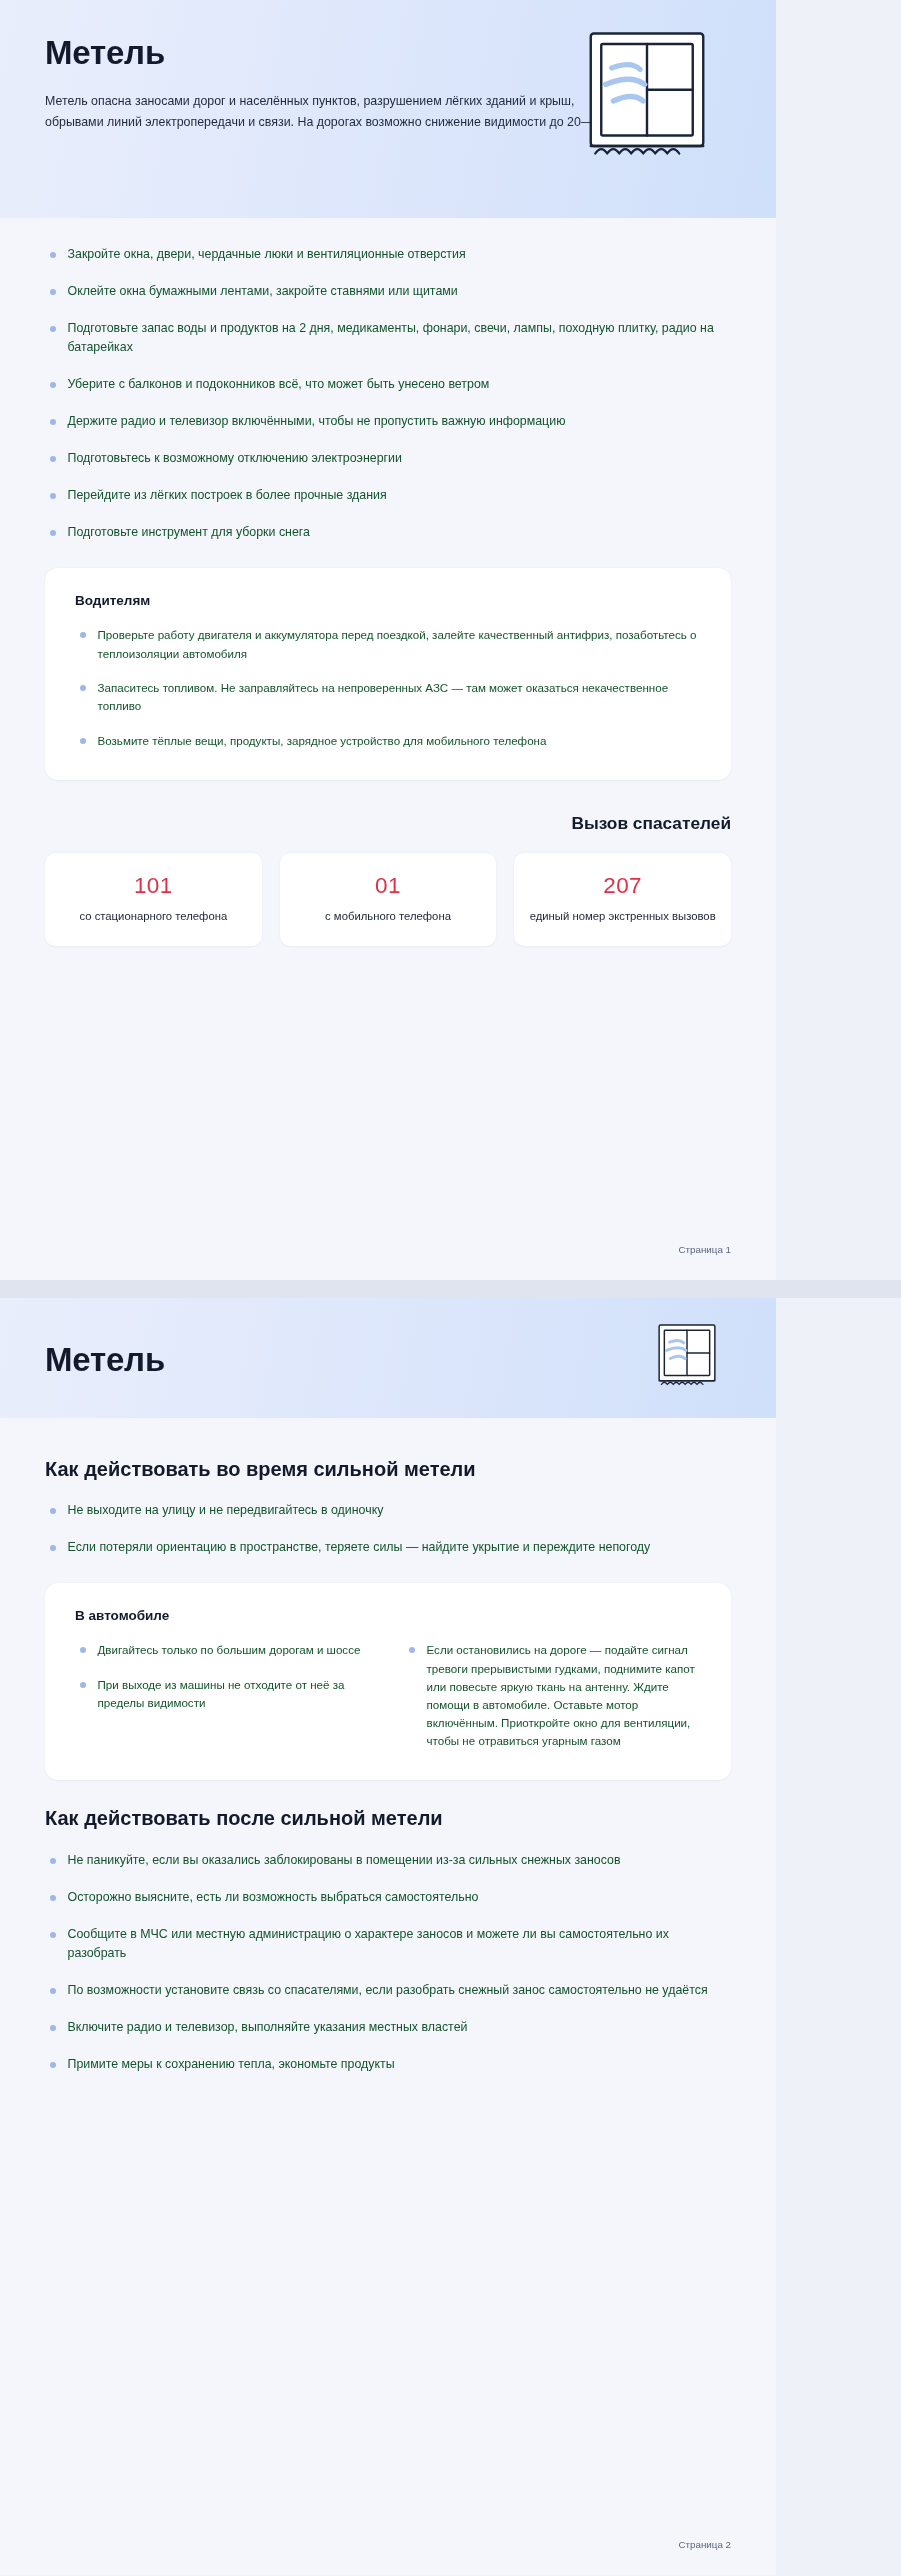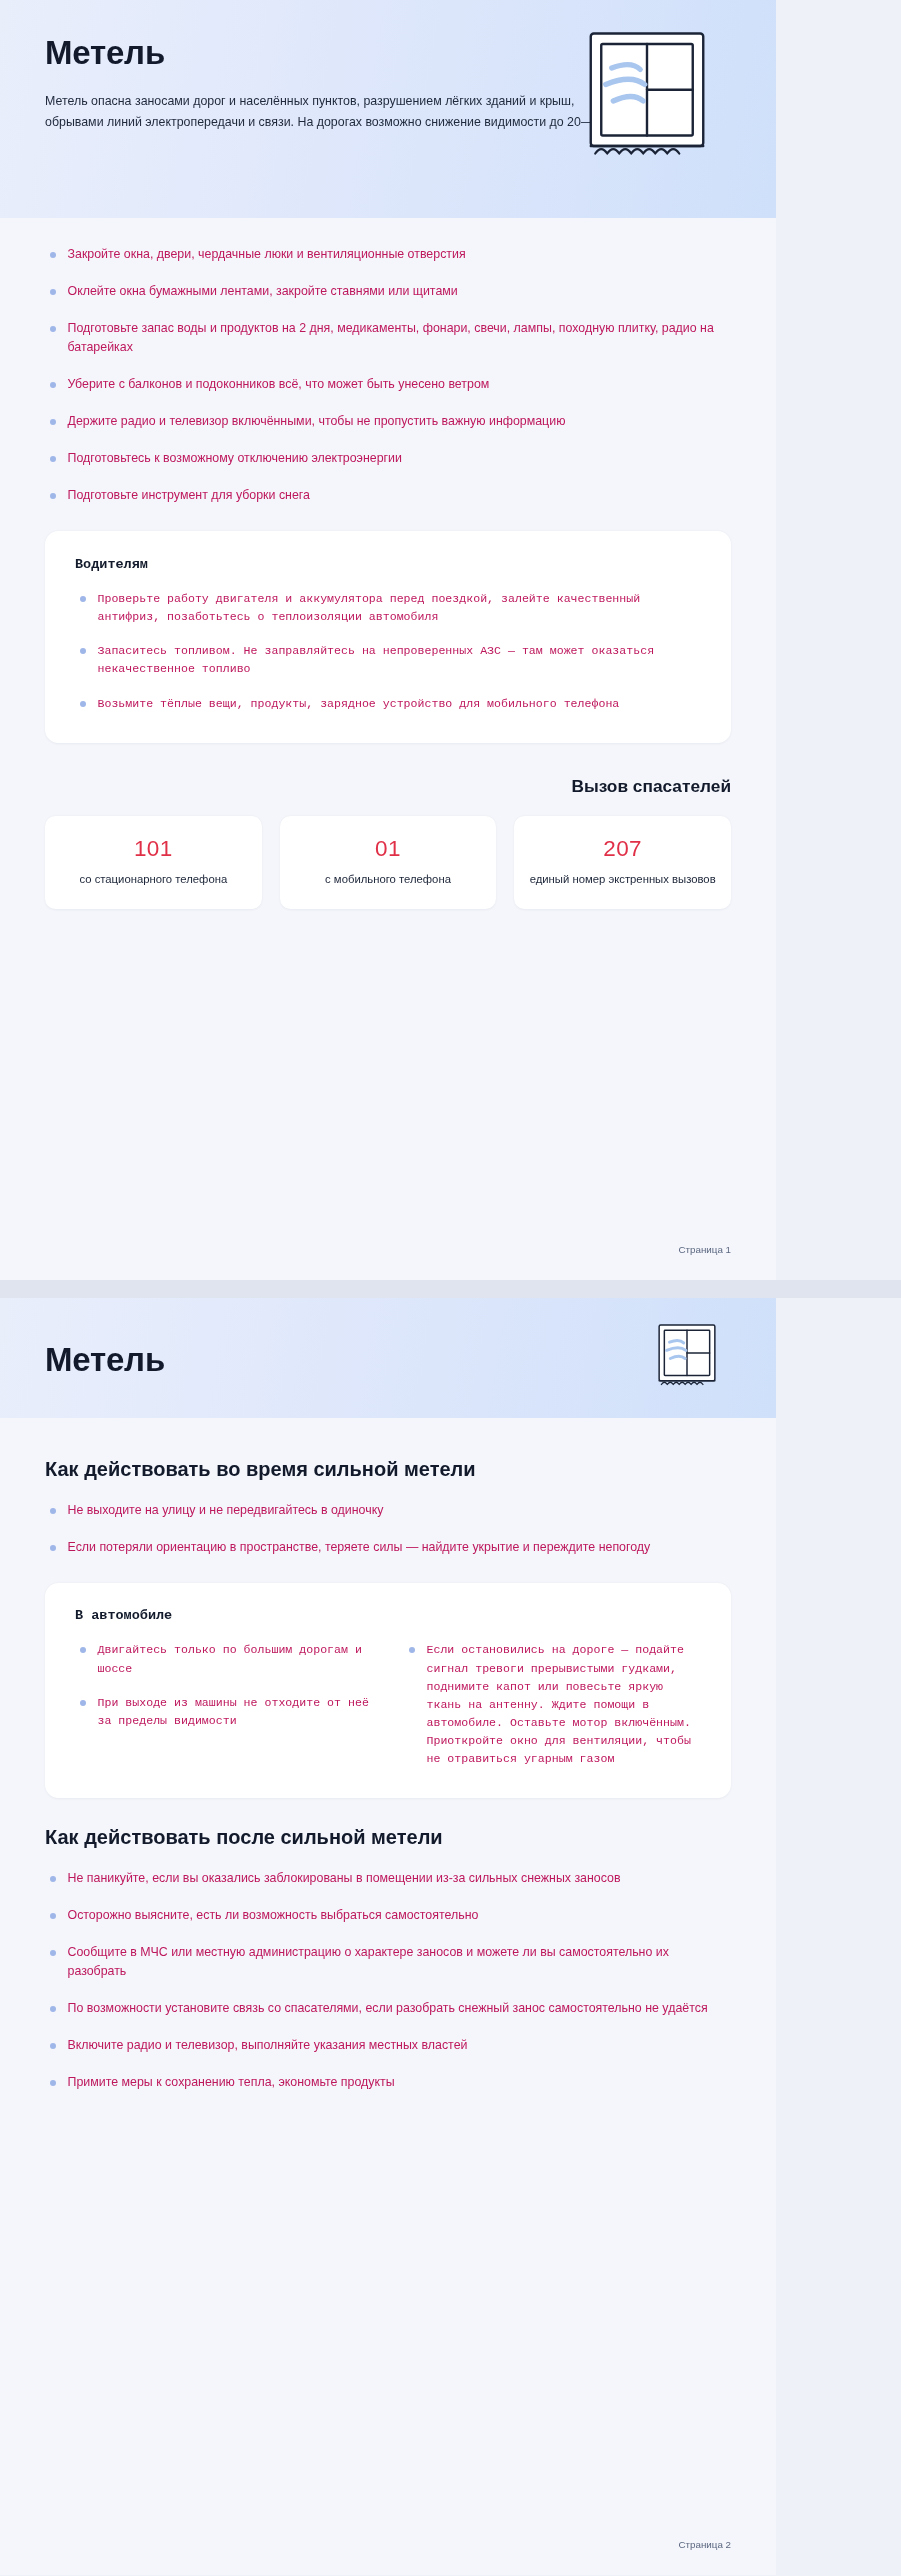--- a/index.html
+++ b/index.html
@@ -82,42 +82,41 @@
     list-style: none;
     margin: 0;
     padding: 0;
   }
   ul.bullets > li {
     position: relative;
     padding: 0 0 0 22.5px;
     margin: 0 0 17.3px 0;
     font-size: 12.4px;
     line-height: 1.58;
-    color: #be185d;
+    color: #14532d;
     max-width: 759px;
   }
   ul.bullets > li::before {
     content: "";
     position: absolute;
     left: 4.5px;
     top: 6.8px;
     width: 6px;
     height: 6px;
     border-radius: 50%;
     background: #9fb6e8;
   }
 
   
   .card {
     background: #ffffff;
     border-radius: 13.5px;
     padding: 25.5px 30px 13.5px 30px;
     margin: 25.5px 0 0 0;
     box-shadow: 0 0.8px 2.3px rgba(30,45,80,0.06);
-    font-family: Liberation Mono, monospace;
   }
   .card h3 {
     margin: 0 0 18px 0;
     font-size: 13.5px;
     font-weight: 700;
     color: #121a2b;
   }
   .card ul.bullets > li {
     font-size: 11.6px;
     margin-bottom: 16.5px;
@@ -210,20 +209,21 @@
 
   <div class="content">
 
     <ul class="bullets">
       <li>Закройте окна, двери, чердачные люки и вентиляционные отверстия</li>
       <li>Оклейте окна бумажными лентами, закройте ставнями или щитами</li>
       <li>Подготовьте запас воды и продуктов на 2 дня, медикаменты, фонари, свечи, лампы, походную плитку, радио на батарейках</li>
       <li>Уберите с балконов и подоконников всё, что может быть унесено ветром</li>
       <li>Держите радио и телевизор включёнными, чтобы не пропустить важную информацию</li>
       <li>Подготовьтесь к возможному отключению электроэнергии</li>
+      <li>Перейдите из лёгких построек в более прочные здания</li>
       <li>Подготовьте инструмент для уборки снега</li>
     </ul>
 
     <div class="card">
       <h3>Водителям</h3>
       <ul class="bullets">
         <li>Проверьте работу двигателя и аккумулятора перед поездкой, залейте качественный антифриз, позаботьтесь о теплоизоляции автомобиля</li>
         <li>Запаситесь топливом. Не заправляйтесь на непроверенных АЗС — там может оказаться некачественное топливо</li>
         <li>Возьмите тёплые вещи, продукты, зарядное устройство для мобильного телефона</li>
       </ul>

